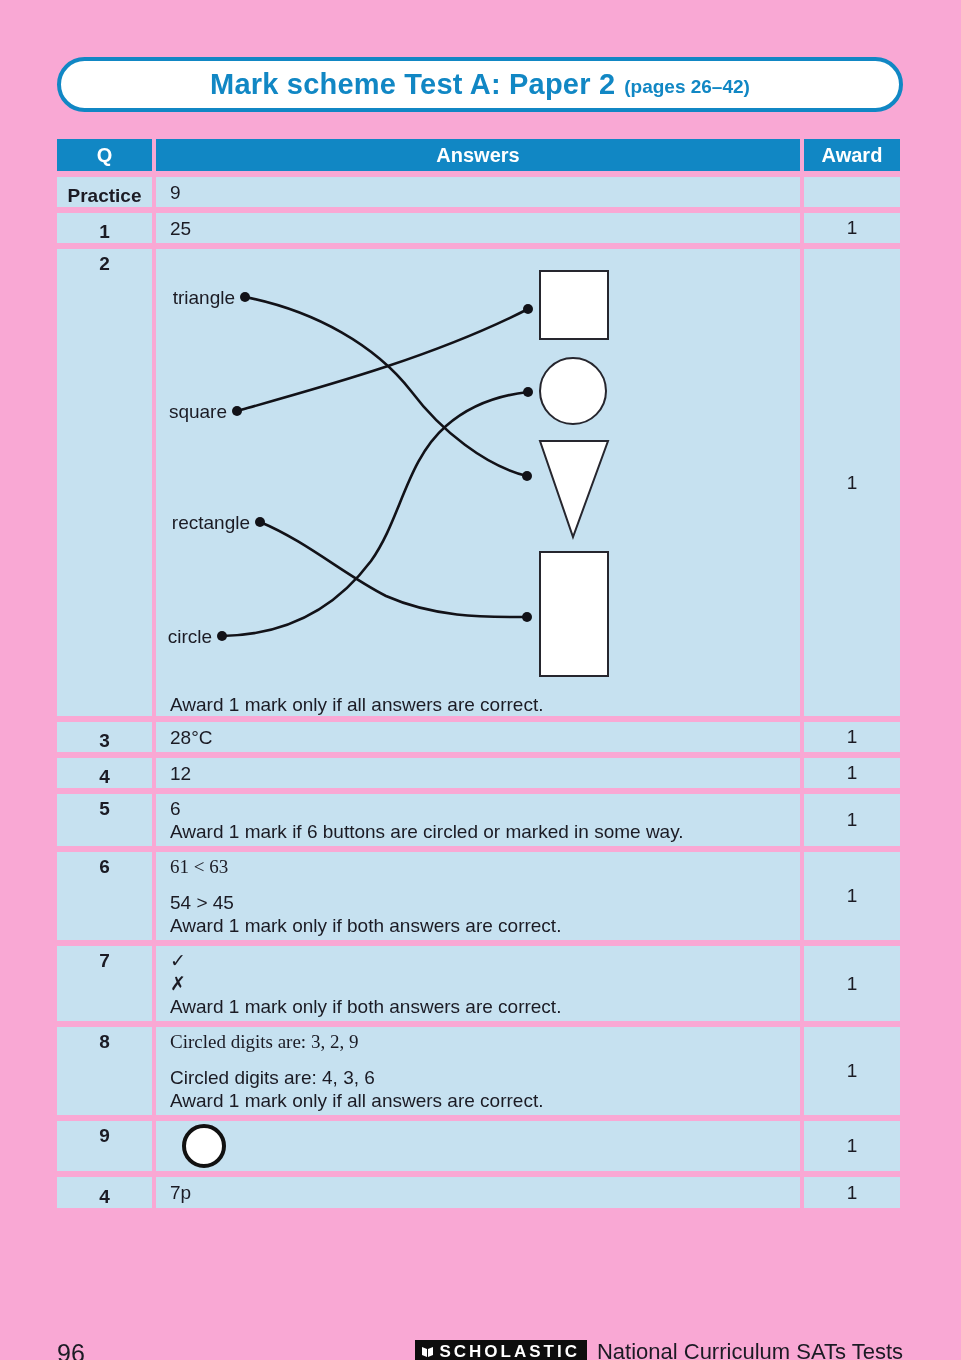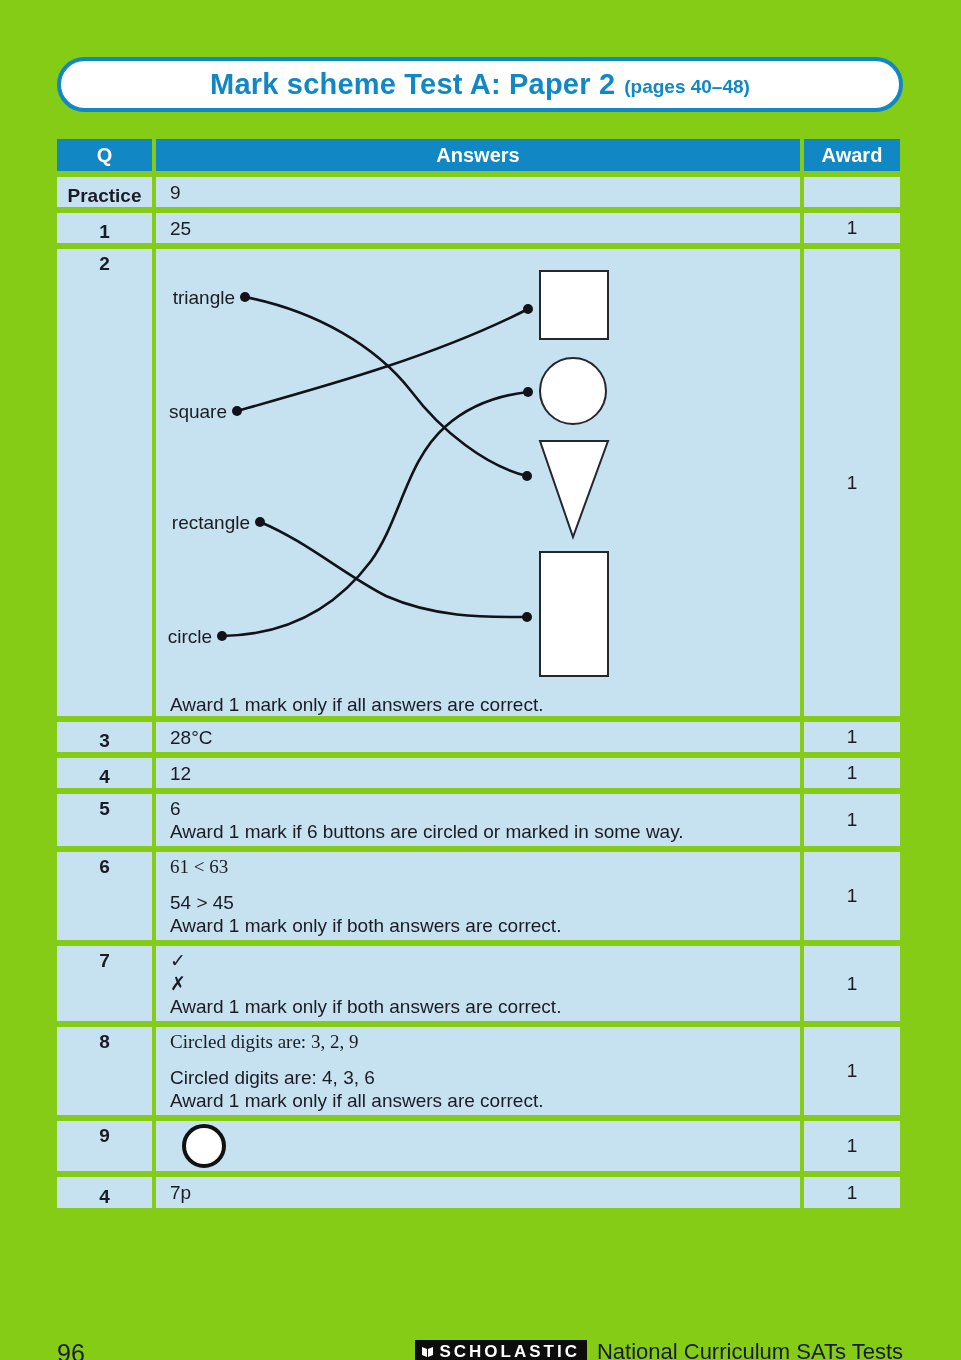--- a/index.html
+++ b/index.html
@@ -1,17 +1,17 @@
 <!DOCTYPE html>
 <html><head>
 <meta charset="utf-8">
 <style>
   html,body{margin:0;padding:0;background:#ffffff;}
   .page{
-    position:relative;width:961px;height:1360px;background:#84cc16;
+    position:relative;width:961px;height:1360px;background:#f9a8d4;
     font-family:"Liberation Sans",sans-serif;color:#1b1b24;overflow:hidden;
   }
   
   .banner{
     position:absolute;left:57px;top:57px;width:846px;height:55px;
     border:4px solid #1187C4;border-radius:28px;box-sizing:border-box;
     display:flex;align-items:center;justify-content:center;gap:9px;background:#fff;
   }
   .title-main{color:#1187C4;font-weight:bold;font-size:29px;letter-spacing:.2px;}
   .title-sub{color:#1187C4;font-weight:bold;font-size:19px;margin-top:5px;}
@@ -58,21 +58,21 @@
   }
   .series-text{font-size:22px;}
 </style>
 </head>
 <body>
 
 <div class="page">
 
   <div class="banner">
     <span class="title-main">Mark scheme Test A: Paper 2</span>
-    <span class="title-sub">(pages 40–48)</span>
+    <span class="title-sub">(pages 26–42)</span>
   </div>
 
   <div class="table">
 
     <div class="hcell">Q</div>
     <div class="hcell">Answers</div>
     <div class="hcell">Award</div>
 
     <div class="cell qcell vc h30">Practice</div>
     <div class="cell acell">

